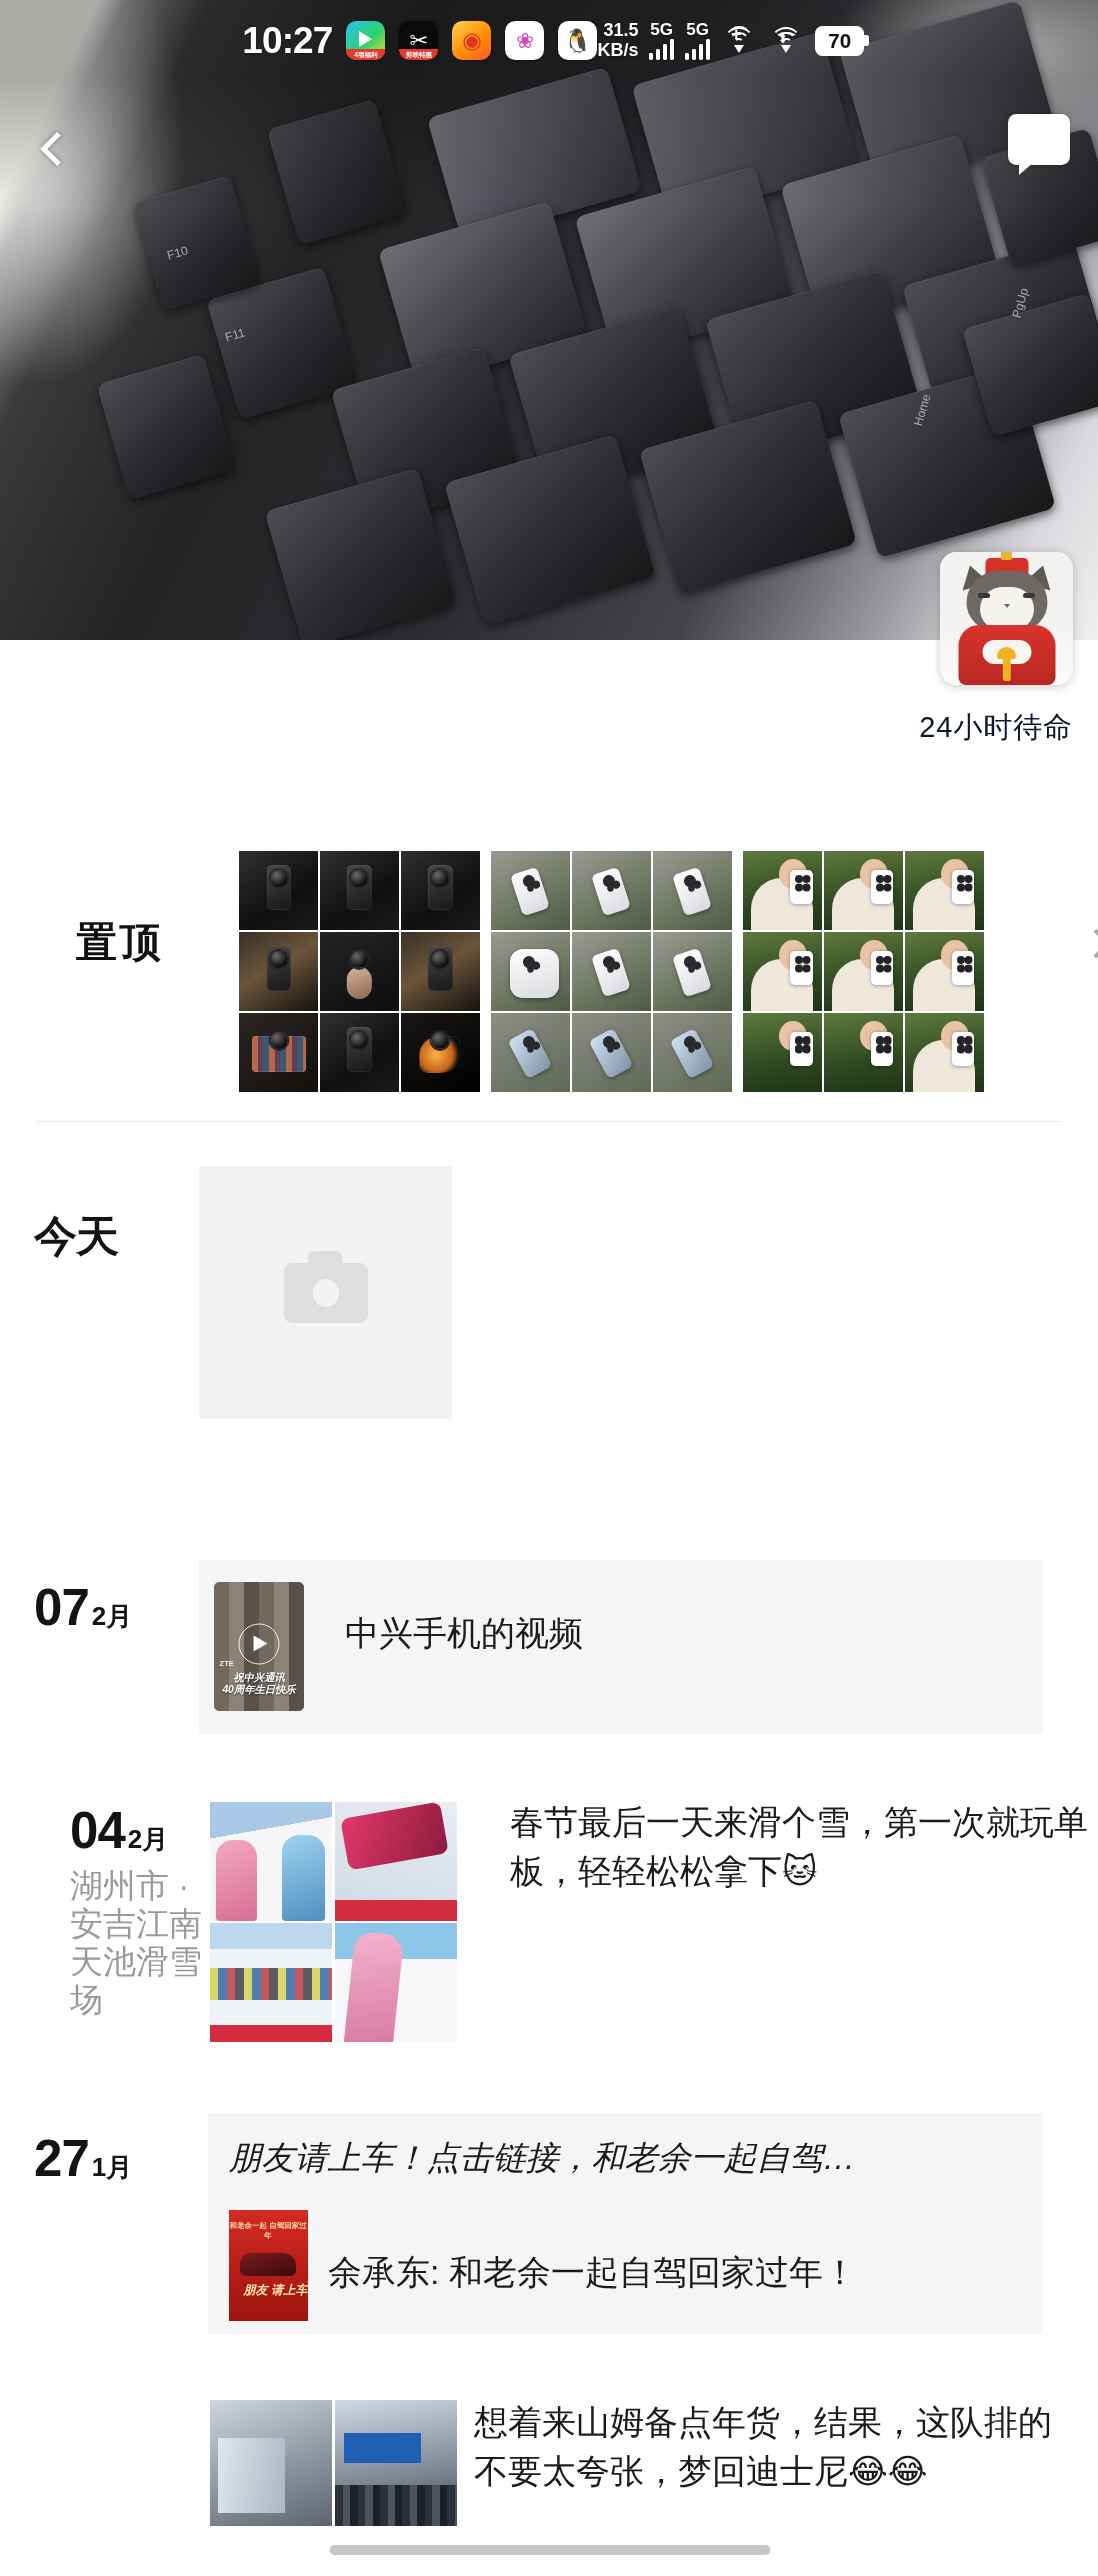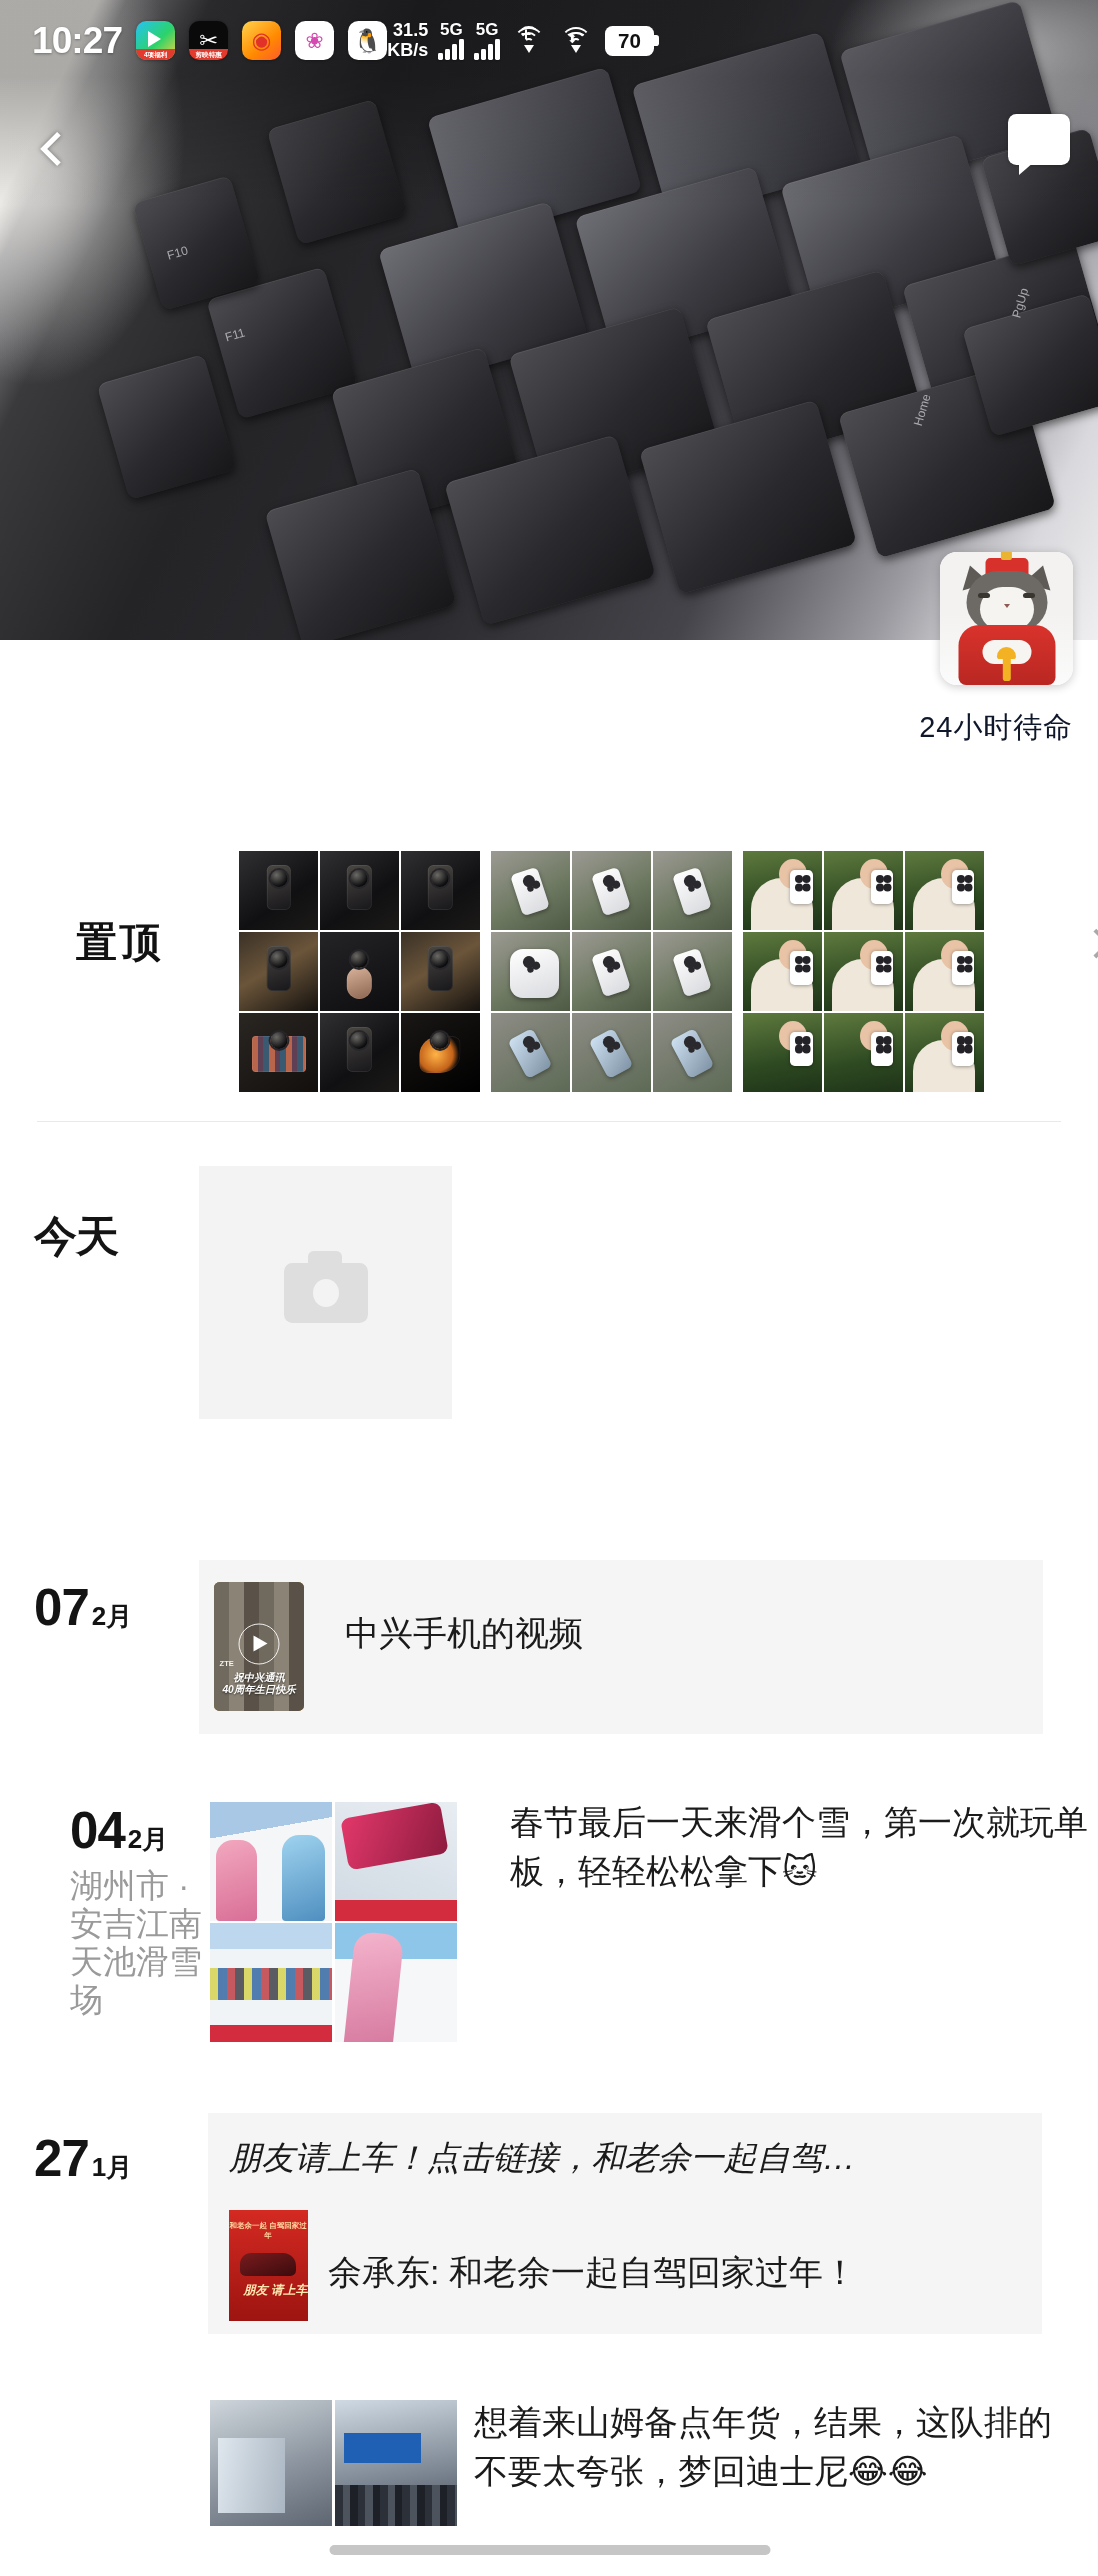--- a/index.html
+++ b/index.html
@@ -37,21 +37,21 @@
     font-family:"Liberation Sans",sans-serif;
   }
   .cover-vign{
     position:absolute; inset:0;
     background:linear-gradient(180deg, rgba(0,0,0,.28) 0 12%, rgba(0,0,0,0) 32%);
   }
 
   
   .statusbar{
     position:absolute; left:0; top:0; width:1099px; height:81px;
-    display:flex; align-items:center; justify-content:flex-start;
+    display:flex; align-items:center; justify-content:center;
     padding:0 24.4px 0 32px; z-index:40;
   }
   .sb-left{ display:flex; align-items:center; gap:14px; }
   .sb-time{ color:#fff; font-size:37px; font-weight:700; letter-spacing:-0.9px;
             text-shadow:0 0.9px 2.8px rgba(0,0,0,.35); }
   .appicon{ width:39px; height:39px; border-radius:10.3px; position:relative; overflow:hidden;
             box-shadow:0 0.9px 2.8px rgba(0,0,0,.3); }
   .ic-tv{ background:linear-gradient(135deg,#27c2f5 0%,#2bd36a 55%,#ffd23f 100%); }
   .ic-tv:after{ content:""; position:absolute; left:12.2px; top:10.3px;
       border-left:13px solid #fff; border-top:8.4px solid transparent; border-bottom:8.4px solid transparent; }

